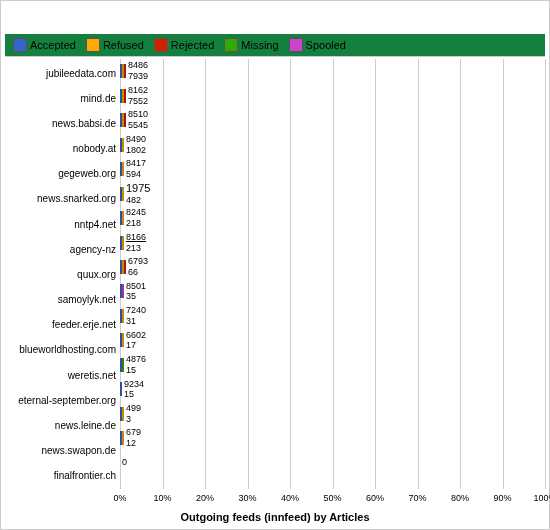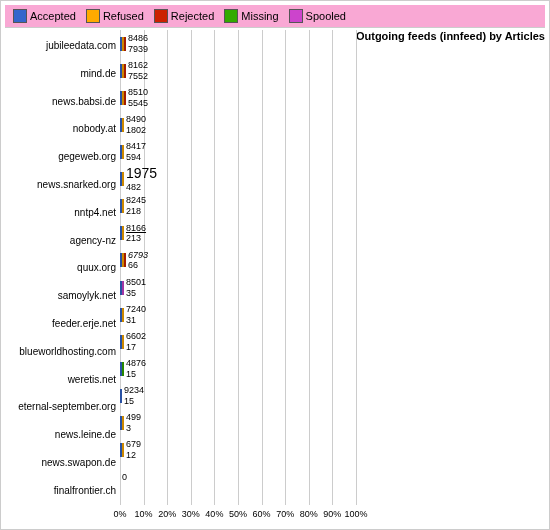--- a/index.html
+++ b/index.html
@@ -24,21 +24,22 @@
 
     
     .legend {
       display: flex;
       flex-direction: row;
       align-items: flex-end;
       gap: 10px;
       padding: 4px 8px;
       border-bottom: 1px solid #ccc;
       flex-wrap: nowrap;
-      background: #f9a8d4;
+      background: #15803d;
+      margin-top: 29px;
     }
     .legend-item {
       display: flex;
       align-items: center;
       gap: 3px;
       font-size: 11px;
     }
     .legend-box {
       width: 14px;
       height: 14px;
@@ -162,20 +163,21 @@
       text-align: center;
       font-size: 11px;
       font-weight: bold;
       padding: 2px 0;
       color: #000;
     }
 
     .bars-wrapper {
       flex: 1;
       display: flex;
+      flex-direction: column;
     }
   </style>
 </head>
 <body>
 
 <div class="chart-container">
 
   <div class="legend">
   <div class="legend-item">
         <span class="legend-box" style="background:#3366cc;"></span>
@@ -289,21 +291,21 @@
                 <span style="font-size: 9px;">8417</span>
                 <span style="font-size: 9px;">594</span>
               </div>
             </div>
             <div class="bar-row">
               <div class="bar-stack">
                 <div class="bar-segment" style="width: 20%; background: rgb(51, 102, 204); border: 0.5px solid rgba(0, 0, 0, 0.2);"></div>
                 <div class="bar-segment" style="width: 4%; background: rgb(255, 170, 0); border: 0.5px solid rgba(0, 0, 0, 0.2);"></div>
               </div>
               <div class="bar-label">
-                <span style="font-size: 14px;">1975</span>
+                <span style="font-size: 11px;">1975</span>
                 <span style="font-size: 9px;">482</span>
               </div>
             </div>
             <div class="bar-row">
               <div class="bar-stack">
                 <div class="bar-segment" style="width: 96%; background: rgb(51, 102, 204); border: 0.5px solid rgba(0, 0, 0, 0.2);"></div>
                 <div class="bar-segment" style="width: 2%; background: rgb(255, 170, 0); border: 0.5px solid rgba(0, 0, 0, 0.2);"></div>
               </div>
               <div class="bar-label">
                 <span style="font-size: 9px;">8245</span>
@@ -320,21 +322,21 @@
                 <span style="font-size: 9px;">213</span>
               </div>
             </div>
             <div class="bar-row">
               <div class="bar-stack">
                 <div class="bar-segment" style="width: 98%; background: rgb(51, 102, 204); border: 0.5px solid rgba(0, 0, 0, 0.2);"></div>
                 <div class="bar-segment" style="width: 1%; background: rgb(255, 170, 0); border: 0.5px solid rgba(0, 0, 0, 0.2);"></div>
                 <div class="bar-segment" style="width: 1%; background: rgb(204, 34, 0); border: 0.5px solid rgba(0, 0, 0, 0.2);"></div>
               </div>
               <div class="bar-label">
-                <span style="font-size: 9px; font-style: italic;">6793</span>
+                <span style="font-size: 9px;">6793</span>
                 <span style="font-size: 9px;">66</span>
               </div>
             </div>
             <div class="bar-row">
               <div class="bar-stack">
                 <div class="bar-segment" style="width: 99%; background: rgb(51, 102, 204); border: 0.5px solid rgba(0, 0, 0, 0.2);"></div>
                 <div class="bar-segment" style="width: 0.3%; background: rgb(204, 68, 204); border: 0.5px solid rgba(0, 0, 0, 0.2);"></div>
               </div>
               <div class="bar-label">
                 <span style="font-size: 9px;">8501</span>

